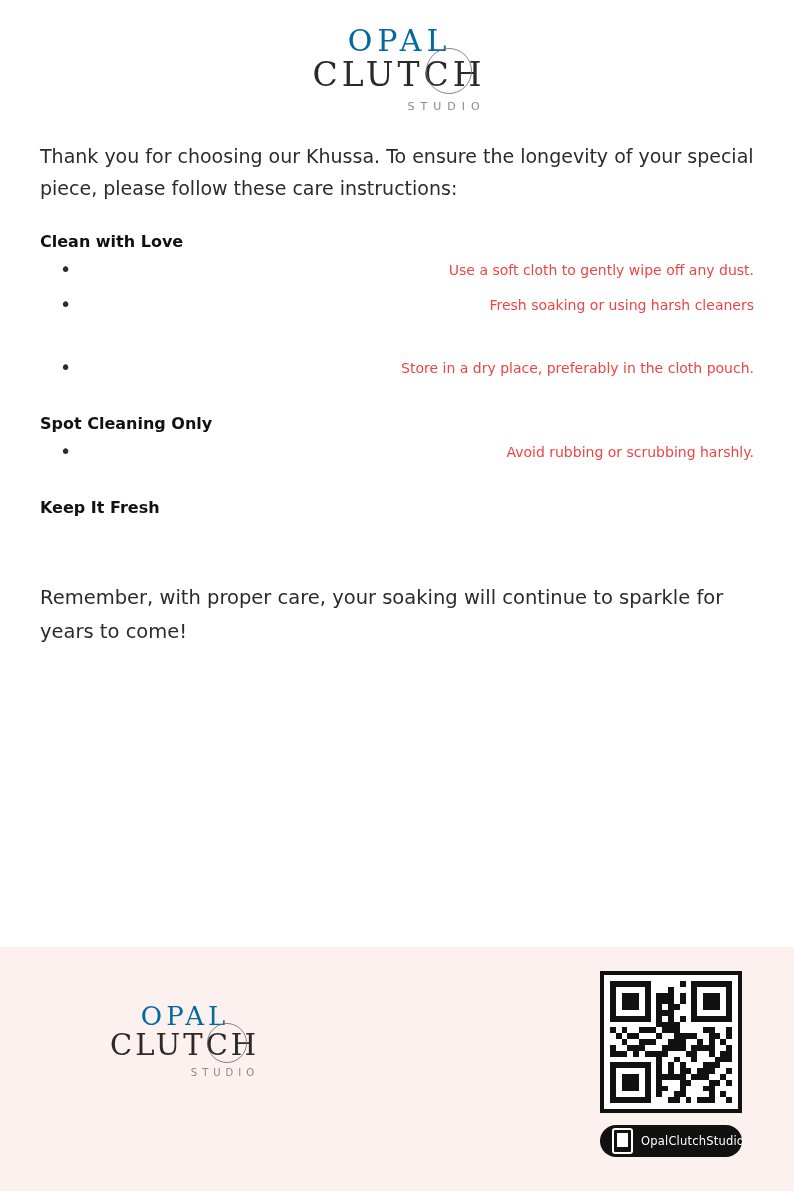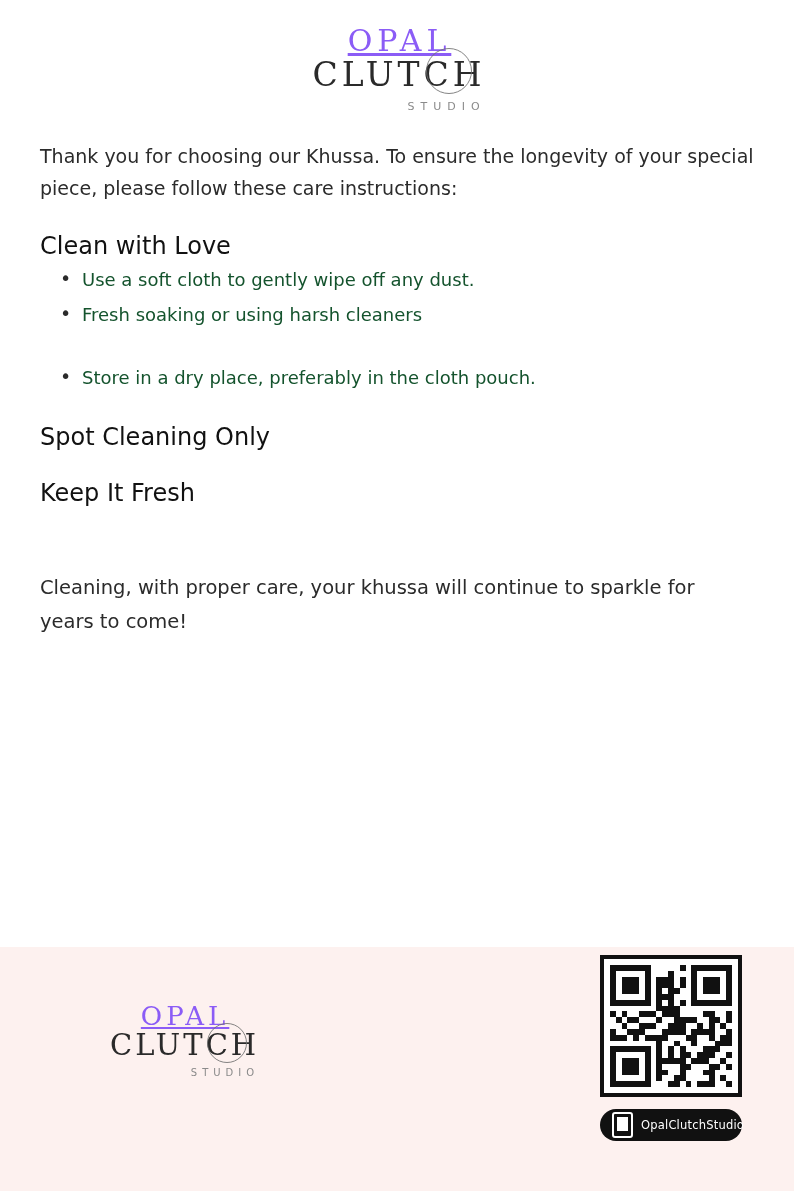--- a/index.html
+++ b/index.html
@@ -31,25 +31,24 @@
   }
   .logo-wrap {
     display: inline-block;
     position: relative;
     line-height: 1;
   }
   .logo-opal {
     font-family: "DejaVu Serif", serif;
     font-size: 30px;
     letter-spacing: 5px;
-    color: #8b5cf6;
+    color: #0369a1;
     display: block;
     text-align: center;
     padding-left: 5px;
-    text-decoration: underline;
   }
   .logo-clutch {
     font-family: "DejaVu Serif", serif;
     font-size: 33px;
     letter-spacing: 4px;
     color: #2a2a2a;
     display: block;
     text-align: left;
     margin-top: 2px;
     padding-left: 4px;
@@ -97,36 +96,37 @@
     line-height: 32px;
     color: #2b2b2b;
     margin: 0 0 0 0;
     max-width: 720px;
   }
 
   .section {
     margin-top: 28px;
   }
   .section-heading {
-    font-size: 24px;
-    font-weight: normal;
+    font-size: 16px;
+    font-weight: bold;
     color: #111111;
     margin: 0 0 2px 0;
   }
   ul.bullets {
     list-style: none;
     margin: 0;
     padding: 0;
   }
   ul.bullets li {
     position: relative;
-    font-size: 18px;
+    font-size: 14px;
     line-height: 35px;
-    color: #14532d;
+    color: #ef4444;
     padding-left: 42px;
+    text-align: right;
   }
   ul.bullets li::before {
     content: "\2022";
     position: absolute;
     left: 20px;
     top: -1px;
     font-size: 19px;
     color: #2b2b2b;
   }
 
@@ -155,21 +155,21 @@
   .footer-logo .logo-opal { font-size: 26px; letter-spacing: 4px; }
   .footer-logo .logo-clutch { font-size: 29px; letter-spacing: 3px; }
   .footer-logo .logo-ring {
     width: 38px; height: 38px; right: 12px; top: 20px;
   }
   .footer-logo .logo-studio { font-size: 10px; letter-spacing: 5px; margin-top: 8px; }
 
   .qr-area {
     position: absolute;
     right: 52px;
-    top: 8px;
+    top: 24px;
     width: 142px;
   }
   .qr-box {
     width: 142px;
     height: 142px;
     background: #ffffff;
     border: 4px solid #111111;
     box-sizing: border-box;
     padding: 6px;
   }
@@ -248,29 +248,32 @@
     </div>
 
     <div class="section">
       <ul class="bullets">
         <li>Store in a dry place, preferably in the cloth pouch.</li>
       </ul>
     </div>
 
     <div class="section">
       <div class="section-heading">Spot Cleaning Only</div>
+      <ul class="bullets">
+        <li>Avoid rubbing or scrubbing harshly.</li>
+      </ul>
     </div>
 
     <div class="section">
       <div class="section-heading">Keep It Fresh</div>
       <ul class="bullets">
       </ul>
     </div>
 
-    <p class="closing">Cleaning, with proper care, your khussa will continue to sparkle for years to come!</p>
+    <p class="closing">Remember, with proper care, your soaking will continue to sparkle for years to come!</p>
   </div>
 
   <div class="footer">
 
     <div class="footer-logo">
       <div class="logo-wrap">
         <span class="logo-ring"></span>
         <span class="logo-opal">OPAL</span>
         <span class="logo-clutch">CLUTCH</span>
         <span class="logo-studio">STUDIO</span>

